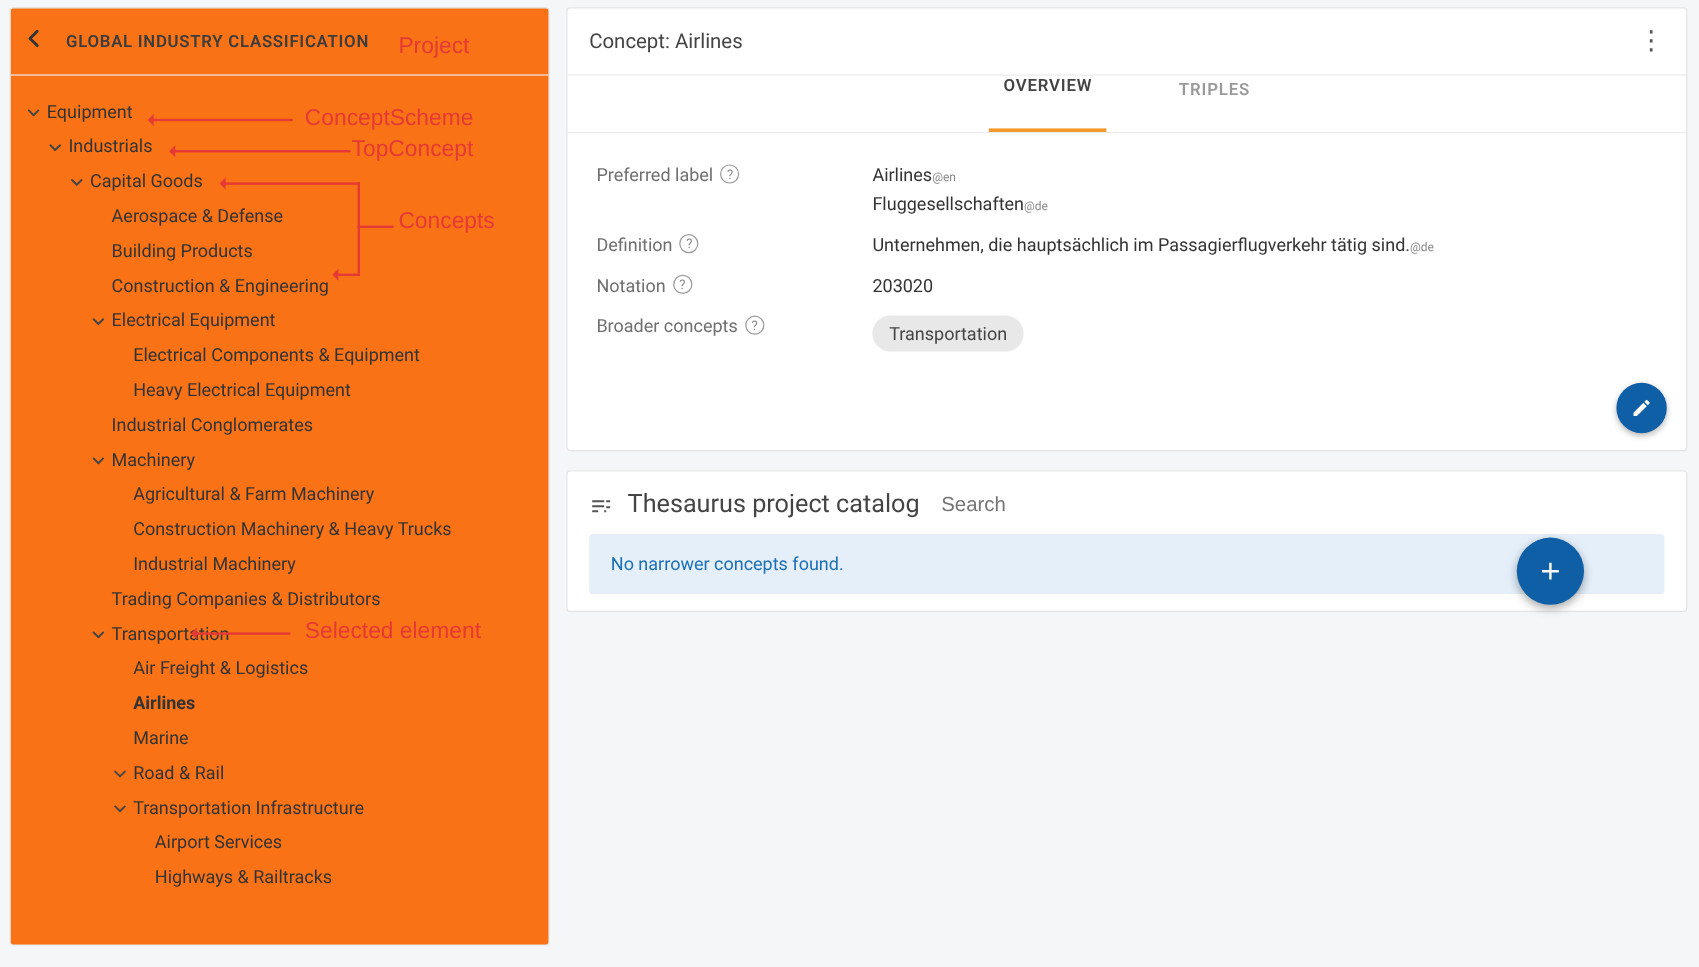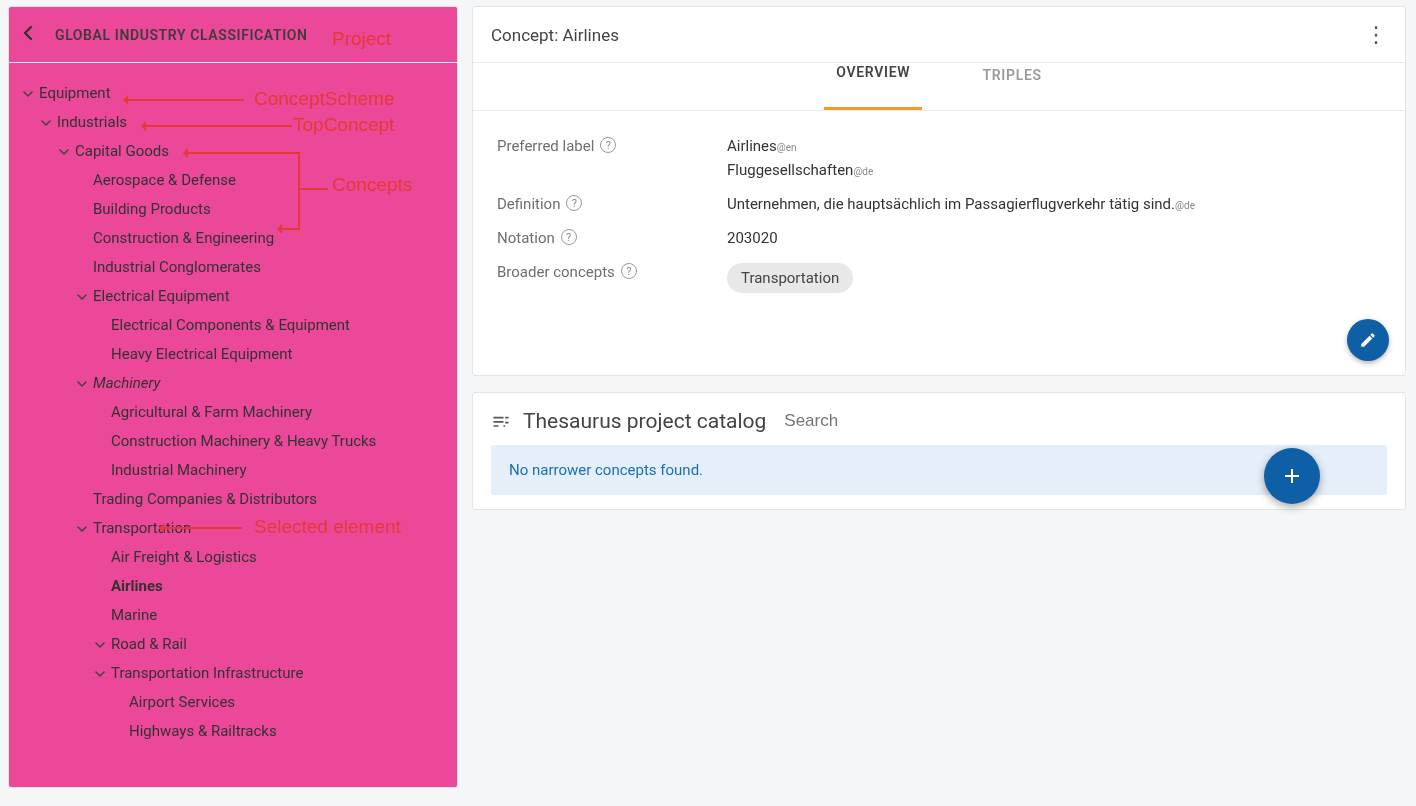--- a/index.html
+++ b/index.html
@@ -11,21 +11,21 @@
     width: 1416px;
     height: 806px;
     overflow: hidden;
     position: relative;
   }
   .left-panel {
     position: absolute;
     left: 8px; top: 6px;
     width: 450px;
     height: 782px;
-    background: #ec4899;
+    background: #f97316;
     border: 1px solid #e4e4e4;
     border-radius: 3px;
     display: flex;
     flex-direction: column;
   }
   .left-header {
     height: 56px;
     border-bottom: 1px solid #ececec;
     display: flex;
     align-items: center;
@@ -201,26 +201,20 @@
                     </div>
                   </div>
                   <div class="tree-node">
                     <div class="node-row" style="padding-left: 0px;">
                       <span class="chev blank"></span>
                       <span class="node-label">Construction &amp; Engineering</span>
                     </div>
                   </div>
                   <div class="tree-node">
                     <div class="node-row" style="padding-left: 0px;">
-                      <span class="chev blank"></span>
-                      <span class="node-label">Industrial Conglomerates</span>
-                    </div>
-                  </div>
-                  <div class="tree-node">
-                    <div class="node-row" style="padding-left: 0px;">
                       <span class="chev">
                         <svg width="12" height="12" viewBox="0 0 12 12">
                           <path d="M2 4l4 4 4-4" stroke="#444" stroke-width="1.6" fill="none" stroke-linecap="round" stroke-linejoin="round"></path>
                         </svg>
                       </span>
                       <span class="node-label">Electrical Equipment</span>
                     </div>
                     <div class="children">
                       <div class="tree-node">
                         <div class="node-row" style="padding-left: 0px;">
@@ -230,21 +224,27 @@
                       </div>
                       <div class="tree-node">
                         <div class="node-row" style="padding-left: 0px;">
                           <span class="chev blank"></span>
                           <span class="node-label">Heavy Electrical Equipment</span>
                         </div>
                       </div>
                     </div>
                   </div>
                   <div class="tree-node">
-                    <div class="node-row" style="padding-left: 0px; font-style: italic;">
+                    <div class="node-row" style="padding-left: 0px;">
+                      <span class="chev blank"></span>
+                      <span class="node-label">Industrial Conglomerates</span>
+                    </div>
+                  </div>
+                  <div class="tree-node">
+                    <div class="node-row" style="padding-left: 0px;">
                       <span class="chev">
                         <svg width="12" height="12" viewBox="0 0 12 12">
                           <path d="M2 4l4 4 4-4" stroke="#444" stroke-width="1.6" fill="none" stroke-linecap="round" stroke-linejoin="round"></path>
                         </svg>
                       </span>
                       <span class="node-label">Machinery</span>
                     </div>
                     <div class="children">
                       <div class="tree-node">
                         <div class="node-row" style="padding-left: 0px;">

